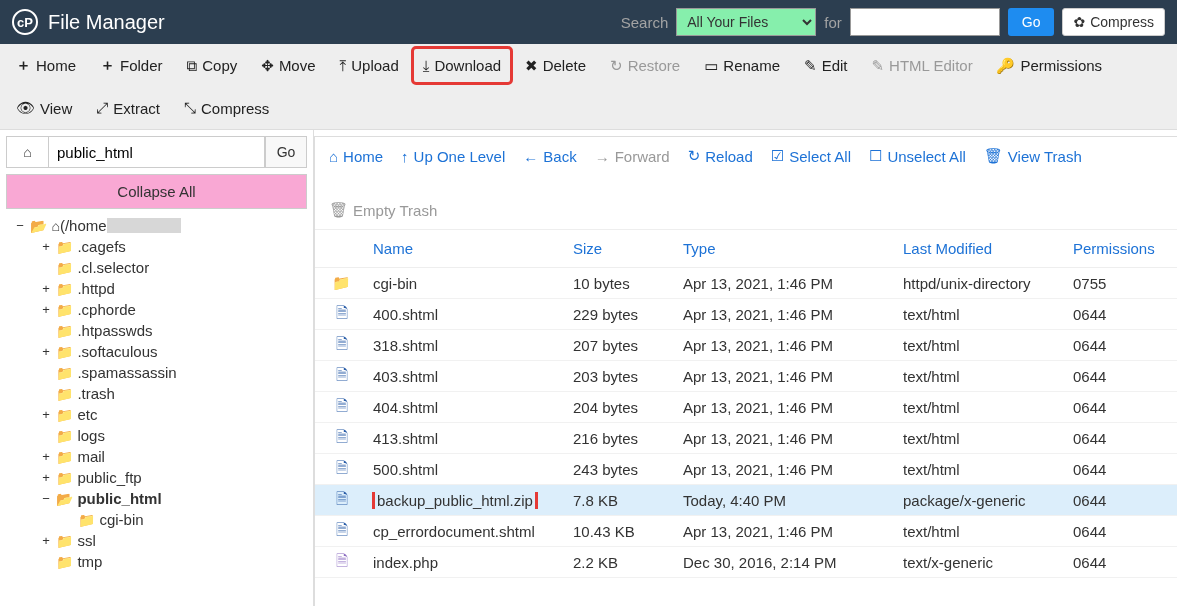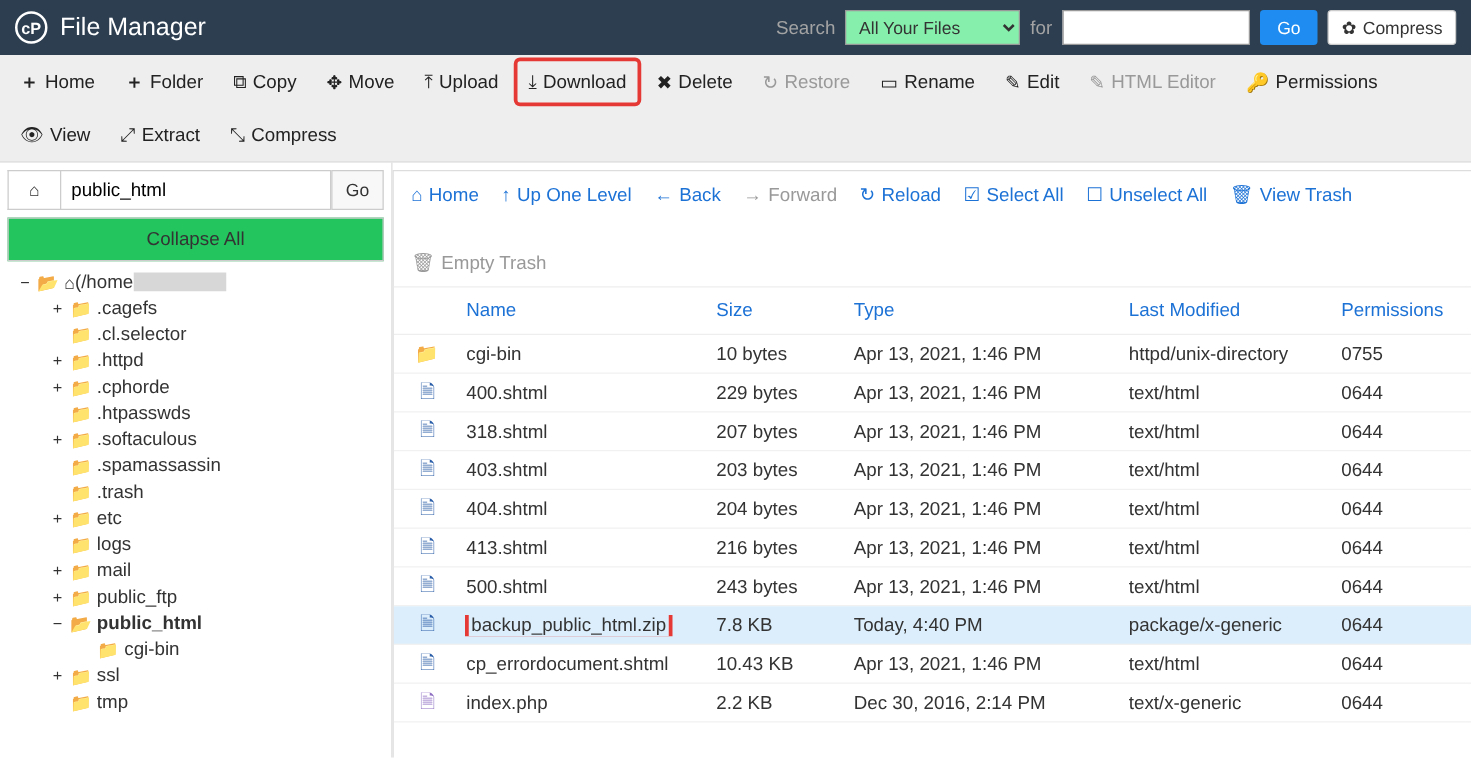--- a/index.html
+++ b/index.html
@@ -97,21 +97,21 @@
   }
   .pathrow input {
     flex:1;height:32px;border:1px solid #ccc;padding:4px 8px;font-size:15px;
   }
   .pathrow .gobtn {
     width:42px;height:32px;border:1px solid #ccc;background:#f8f8f8;
     display:flex;align-items:center;justify-content:center;font-size:14px;cursor:pointer;
   }
   .collapse-all {
     border:1px solid #ccc; text-align:center; padding:8px;
-    font-size:15px; cursor:pointer; margin-bottom:6px; background:#22c55e;
+    font-size:15px; cursor:pointer; margin-bottom:6px; background:#f9a8d4;
   }
   .tree {
     overflow-y:auto; flex:1; padding-left:4px;
   }
   .tree-row {
     display:flex; align-items:center;
     padding:2px 0;
     white-space:nowrap;
     cursor:default;
   }

